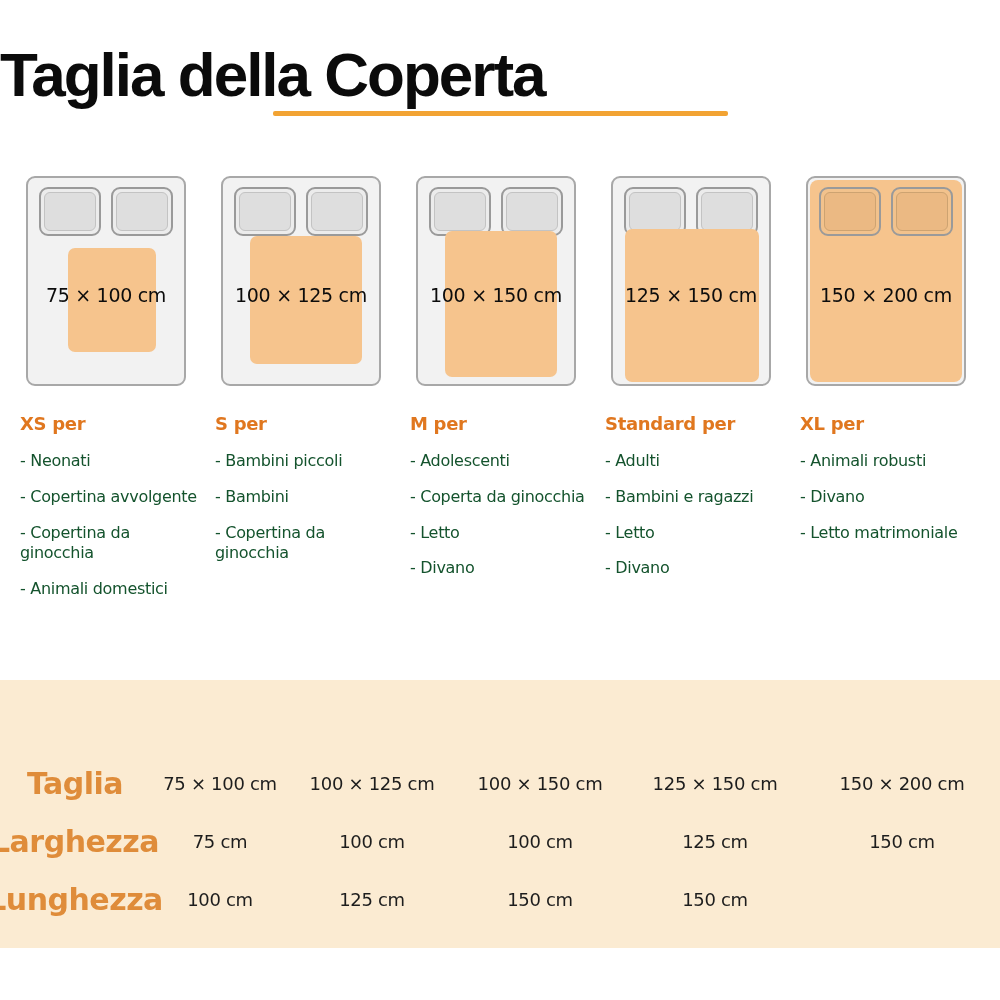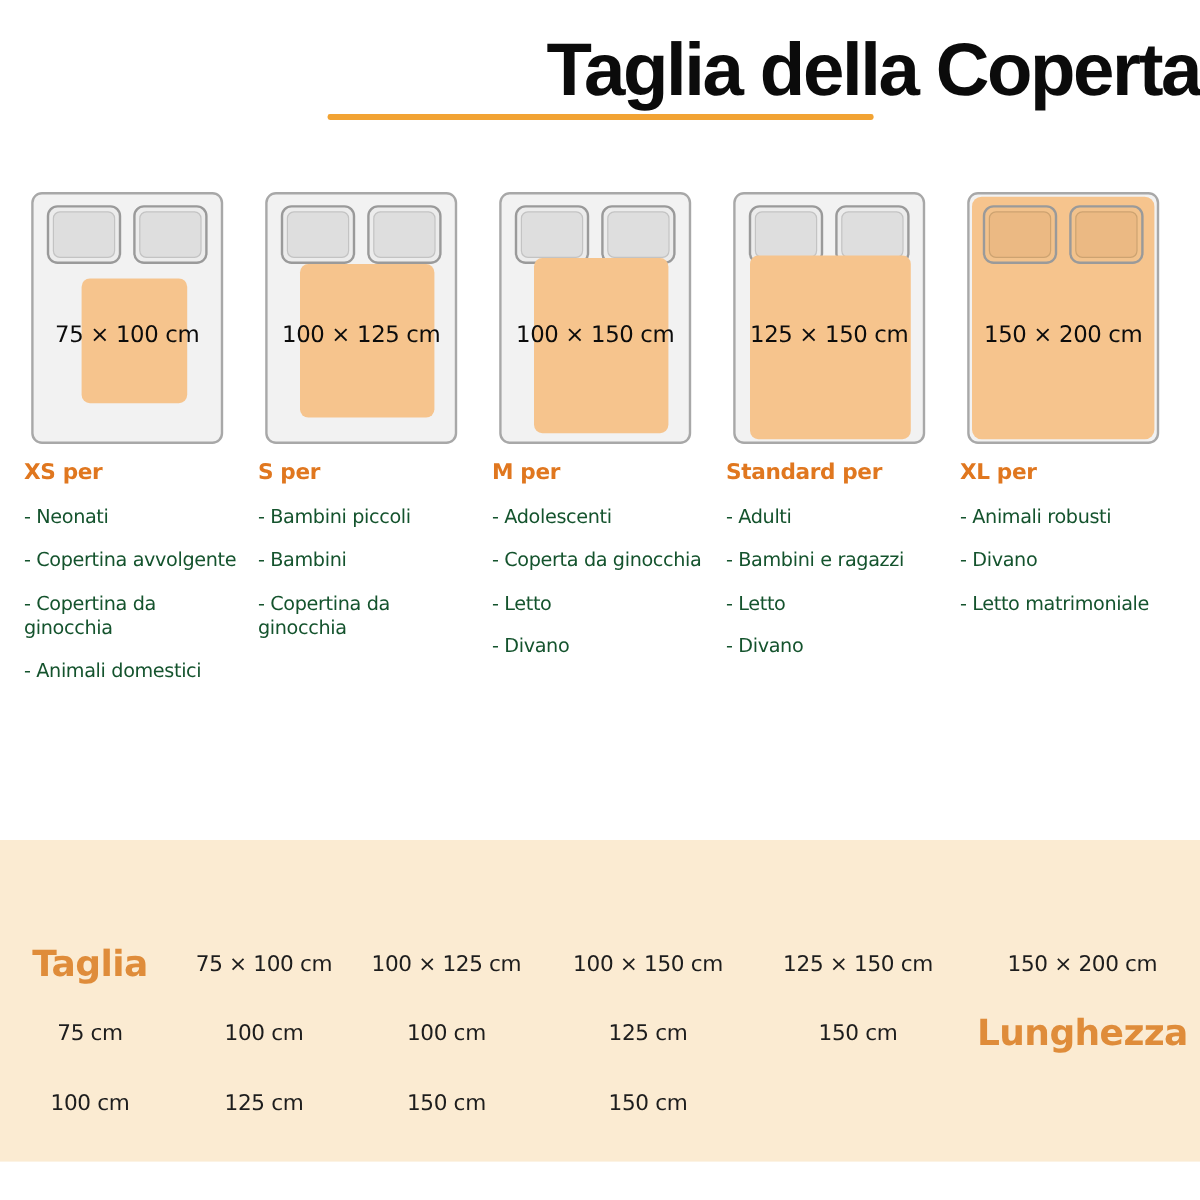--- a/index.html
+++ b/index.html
@@ -1,21 +1,21 @@
 <!DOCTYPE html>
 <html style="--accent-orange: #F2A333; --heading-orange: #E0771F; --blanket-orange: #F6C48D; --table-label-orange: #DF8C3A; --table-band-bg: #FBEBD2; --bed-fill: #F2F2F2; --bed-border: #A8A8A8;"><head>
 <meta charset="utf-8">
 <style>
   html,body{margin:0;padding:0;background:#fff;}
   body{width:1000px;height:1000px;overflow:hidden;
        font-family:"DejaVu Sans","Liberation Sans",sans-serif;color:#111;}
   .page{position:relative;width:1000px;height:1000px;background:#fff;}
 
   
-  .header{text-align:right;padding-top:26px;}
+  .header{text-align:left;padding-top:42px;}
   .title{font-family:"Liberation Sans",sans-serif;font-size:62px;font-weight:700;
          letter-spacing:-2px;line-height:1.05;color:#0b0b0b;}
   .underline{width:455px;height:5px;margin:4px auto 7px;border-radius:2px;
              background:var(--accent-orange,#F2A333);}
   .subtitle{font-size:29px;letter-spacing:-0.5px;color:#0b0b0b;}
 
   
   .cards{display:grid;grid-template-columns:repeat(5,195px);
          padding-left:10px;margin-top:60px;height:405px;}
   .bed{position:relative;width:160px;height:210px;margin-left:16px;box-sizing:border-box;
@@ -33,28 +33,28 @@
   .c2 .blanket{left:27px;top:53px;width:112px;height:146px;}
   .c3 .blanket{left:12px;top:51px;width:134px;height:153px;}
   .c4 .blanket{left:2px;top:2px;width:152px;height:202px;border-radius:8px;}
   .c4 .pillows{z-index:2;}
   .c4 .pillow{background:#F2C28C;}
   .c4 .pillow-in{background:#EBB983;border-color:#CDA371;}
   .bed-label{position:absolute;z-index:3;top:106px;left:-6px;right:-6px;
              text-align:center;font-size:19px;letter-spacing:-0.3px;color:#0c0c0c;}
 
   
-  .uses{margin-top:13px;padding-left:10px;padding-right:6px;}
+  .uses{margin-top:27px;padding-left:10px;padding-right:6px;}
   .uses-h{color:var(--heading-orange,#E0771F);font-weight:700;font-size:18px;
           margin-bottom:17px;letter-spacing:-0.3px;}
   .use{font-size:16px;line-height:1.3;margin-bottom:15px;color:#14532d;
        letter-spacing:-0.3px;}
 
   
-  .band{position:absolute;left:0;top:700px;width:1000px;height:268px;
+  .band{position:absolute;left:0;top:680px;width:1000px;height:268px;
         background:var(--table-band-bg,#FBEBD2);}
   .size-table{display:grid;grid-template-columns:150px 140px 164px 172px 178px 196px;
               padding-top:74px;}
   .tcell{height:58px;display:flex;align-items:center;justify-content:center;
          font-size:18px;letter-spacing:-0.3px;color:#1d1d1d;}
   .tlabel{font-size:30px;font-weight:700;letter-spacing:-0.5px;
           color:var(--table-label-orange,#DF8C3A);}
 </style>
 </head>
 <body>
@@ -181,20 +181,21 @@
   <div class="band">
     <div class="size-table">
 
       <div class="tcell tlabel">Taglia</div>
       <div class="tcell">75 × 100 cm</div>
       <div class="tcell">100 × 125 cm</div>
       <div class="tcell">100 × 150 cm</div>
       <div class="tcell">125 × 150 cm</div>
       <div class="tcell">150 × 200 cm</div>
 
+      <div class="tcell tlabel">Larghezza</div>
       <div class="tcell">75 cm</div>
       <div class="tcell">100 cm</div>
       <div class="tcell">100 cm</div>
       <div class="tcell">125 cm</div>
       <div class="tcell">150 cm</div>
 
       <div class="tcell tlabel">Lunghezza</div>
       <div class="tcell">100 cm</div>
       <div class="tcell">125 cm</div>
       <div class="tcell">150 cm</div>

